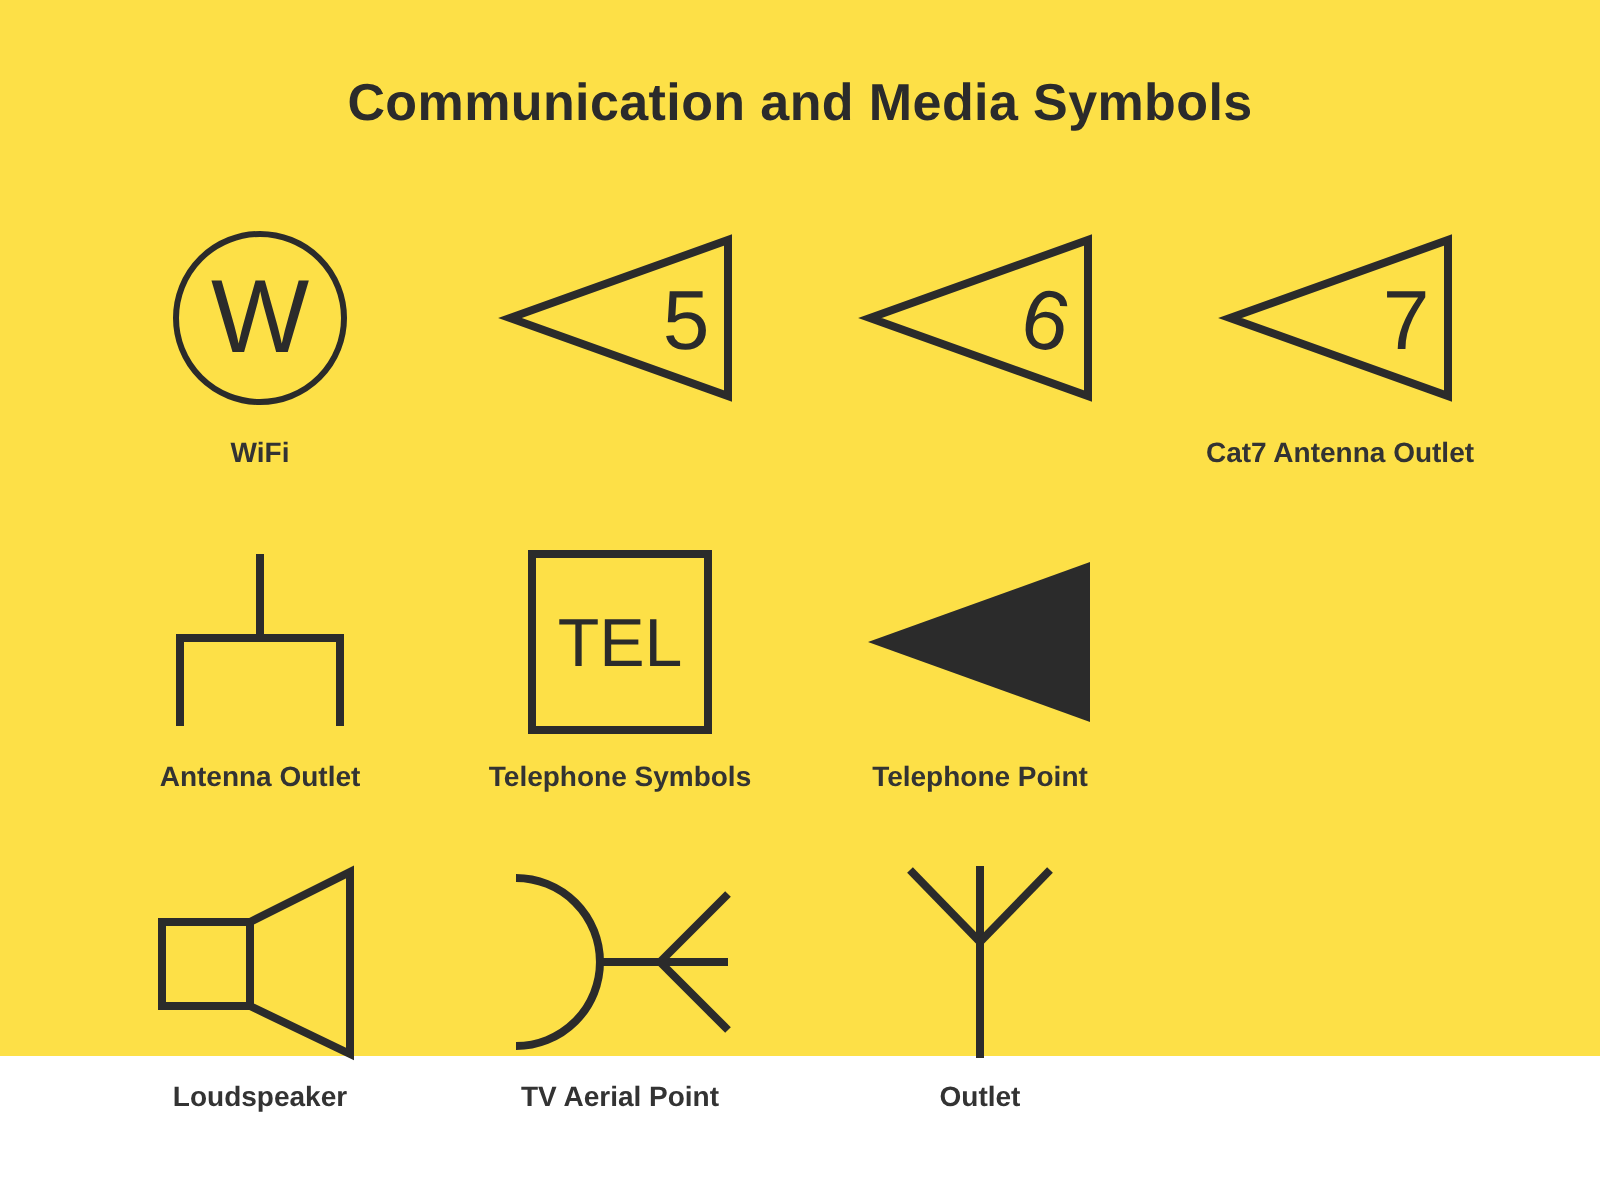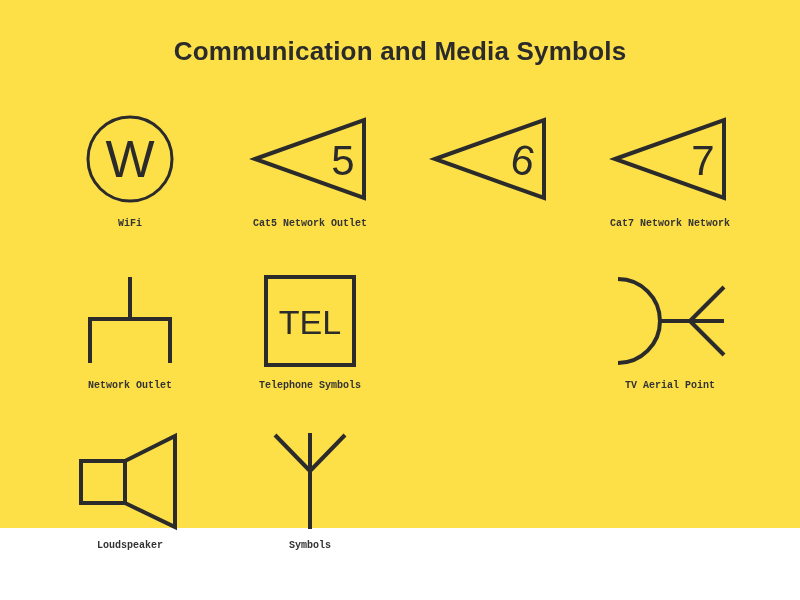--- a/index.html
+++ b/index.html
@@ -61,25 +61,24 @@
 
   .symbol-art svg {
     display: block;
     overflow: visible;
   }
 
   .symbol-label {
     margin-top: 8px;
     width: 160px;
     text-align: center;
-    font-size: 10px;
+    font-size: 14px;
     font-weight: bold;
     color: #333333;
     line-height: 1.35;
-    font-family: Liberation Mono, monospace;
   }
 
   
   .row-1 .symbol-art { margin-top: 4px; }
   .row-2 .symbol-art { margin-top: 6px; text-decoration: underline; }
   .row-3 .symbol-art { margin-top: 6px; }
 
   .glyph-text {
     font-family: "Liberation Sans", sans-serif;
     fill: #2b2b2b;
@@ -104,105 +103,112 @@
       <div class="symbol-label">WiFi</div>
     </div>
 
     <div class="symbol-cell row-1">
       <div class="symbol-art">
         <svg width="118" height="86" viewBox="0 0 118 86" aria-hidden="true">
           <polygon points="4,43 113,4 113,82" fill="none" stroke="#2b2b2b" stroke-width="4" stroke-linejoin="miter"></polygon>
           <text class="glyph-text" x="92" y="44" font-size="42" text-anchor="middle" dominant-baseline="central">5</text>
         </svg>
       </div>
-      <div class="symbol-label">Cat5 Network Outlet</div>
     </div>
 
     <div class="symbol-cell row-1">
       <div class="symbol-art">
         <svg width="118" height="86" viewBox="0 0 118 86" aria-hidden="true">
           <polygon points="4,43 113,4 113,82" fill="none" stroke="#2b2b2b" stroke-width="4" stroke-linejoin="miter"></polygon>
           <text class="glyph-text" x="92" y="44" font-size="42" text-anchor="middle" dominant-baseline="central" transform="rotate(12 92 44)">6</text>
         </svg>
       </div>
     </div>
 
     <div class="symbol-cell row-1">
       <div class="symbol-art">
         <svg width="118" height="86" viewBox="0 0 118 86" aria-hidden="true">
           <polygon points="4,43 113,4 113,82" fill="none" stroke="#2b2b2b" stroke-width="4" stroke-linejoin="miter"></polygon>
           <text class="glyph-text" x="92" y="44" font-size="42" text-anchor="middle" dominant-baseline="central">7</text>
         </svg>
       </div>
-      <div class="symbol-label">Cat7 Network Network</div>
+      <div class="symbol-label">Cat7 Antenna Outlet</div>
     </div>
 
     <div class="symbol-cell row-2">
       <div class="symbol-art">
         <svg width="100" height="92" viewBox="0 0 100 92" aria-hidden="true">
           <g fill="none" stroke="#2b2b2b" stroke-width="4" stroke-linecap="butt">
             <line x1="50" y1="2" x2="50" y2="44"></line>
             <line x1="8" y1="44" x2="92" y2="44"></line>
             <line x1="10" y1="44" x2="10" y2="88"></line>
             <line x1="90" y1="44" x2="90" y2="88"></line>
           </g>
         </svg>
       </div>
-      <div class="symbol-label">Network Outlet</div>
+      <div class="symbol-label">Antenna Outlet</div>
     </div>
 
     <div class="symbol-cell row-2">
       <div class="symbol-art">
         <svg width="94" height="94" viewBox="0 0 94 94" aria-hidden="true">
           <rect x="3" y="3" width="88" height="88" fill="none" stroke="#2b2b2b" stroke-width="4"></rect>
           <text class="glyph-text" x="47" y="48" font-size="34" text-anchor="middle" dominant-baseline="central">TEL</text>
         </svg>
       </div>
       <div class="symbol-label">Telephone Symbols</div>
     </div>
 
-
-    <div class="symbol-cell row-2">
+    <div class="symbol-cell row-2">
+      <div class="symbol-art">
+        <svg width="118" height="86" viewBox="0 0 118 86" aria-hidden="true">
+          <polygon points="3,43 114,3 114,83" fill="#2b2b2b" stroke="none"></polygon>
+        </svg>
+      </div>
+      <div class="symbol-label">Telephone Point</div>
+    </div>
+
+    <div class="symbol-cell row-2">
+    </div>
+
+    <div class="symbol-cell row-3">
+      <div class="symbol-art">
+        <svg width="106" height="96" viewBox="0 0 106 96" aria-hidden="true">
+          <g fill="none" stroke="#2b2b2b" stroke-width="4" stroke-linejoin="miter">
+            <rect x="4" y="28" width="44" height="42"></rect>
+            <polyline points="48,28 98,3 98,94 48,70"></polyline>
+          </g>
+        </svg>
+      </div>
+      <div class="symbol-label">Loudspeaker</div>
     </div>
 
     <div class="symbol-cell row-3">
       <div class="symbol-art">
         <svg width="116" height="96" viewBox="0 0 116 96" aria-hidden="true">
           <g fill="none" stroke="#2b2b2b" stroke-width="4" stroke-linecap="butt">
             <path d="M6,6 A42,42 0 0 1 6,90"></path>
             <line x1="48" y1="48" x2="112" y2="48"></line>
             <line x1="112" y1="14" x2="78" y2="48"></line>
             <line x1="112" y1="82" x2="78" y2="48"></line>
           </g>
         </svg>
       </div>
       <div class="symbol-label">TV Aerial Point</div>
     </div>
 
     <div class="symbol-cell row-3">
       <div class="symbol-art">
-        <svg width="106" height="96" viewBox="0 0 106 96" aria-hidden="true">
-          <g fill="none" stroke="#2b2b2b" stroke-width="4" stroke-linejoin="miter">
-            <rect x="4" y="28" width="44" height="42"></rect>
-            <polyline points="48,28 98,3 98,94 48,70"></polyline>
-          </g>
-        </svg>
-      </div>
-      <div class="symbol-label">Loudspeaker</div>
-    </div>
-
-    <div class="symbol-cell row-3">
-      <div class="symbol-art">
         <svg width="86" height="104" viewBox="0 0 86 104" aria-hidden="true">
           <g fill="none" stroke="#2b2b2b" stroke-width="4" stroke-linecap="butt">
             <line x1="43" y1="4" x2="43" y2="100"></line>
             <line x1="43" y1="42" x2="8" y2="6"></line>
             <line x1="43" y1="42" x2="78" y2="6"></line>
           </g>
         </svg>
       </div>
-      <div class="symbol-label">Symbols</div>
+      <div class="symbol-label">Outlet</div>
     </div>
 
     <div class="symbol-cell row-3"></div>
 
   </div>
 </div>
 
 </body></html>

